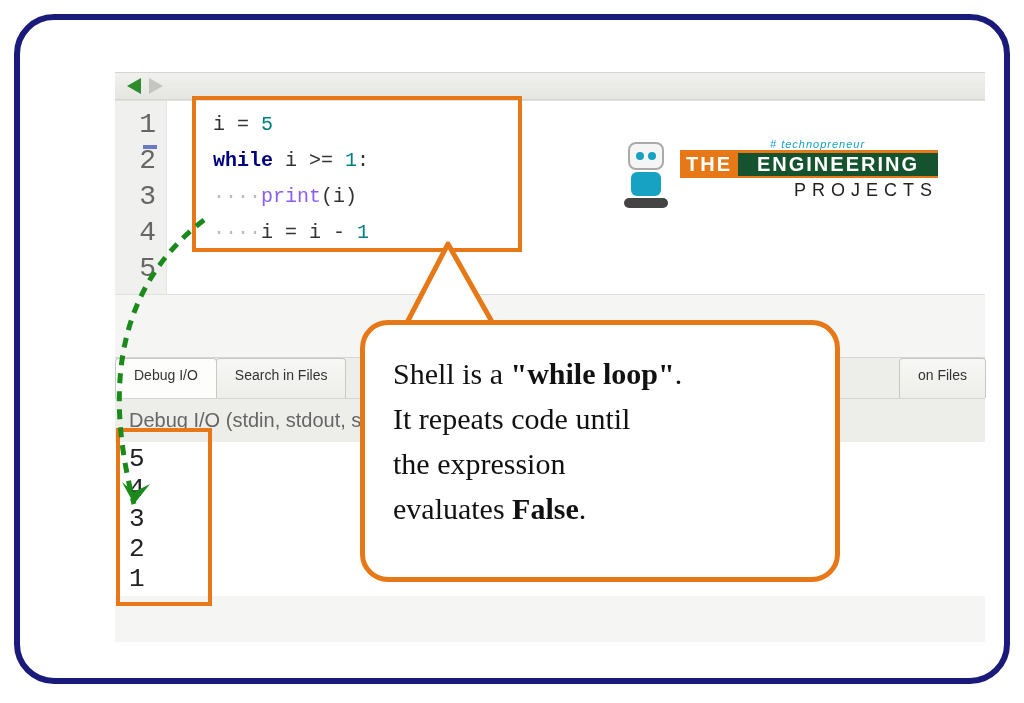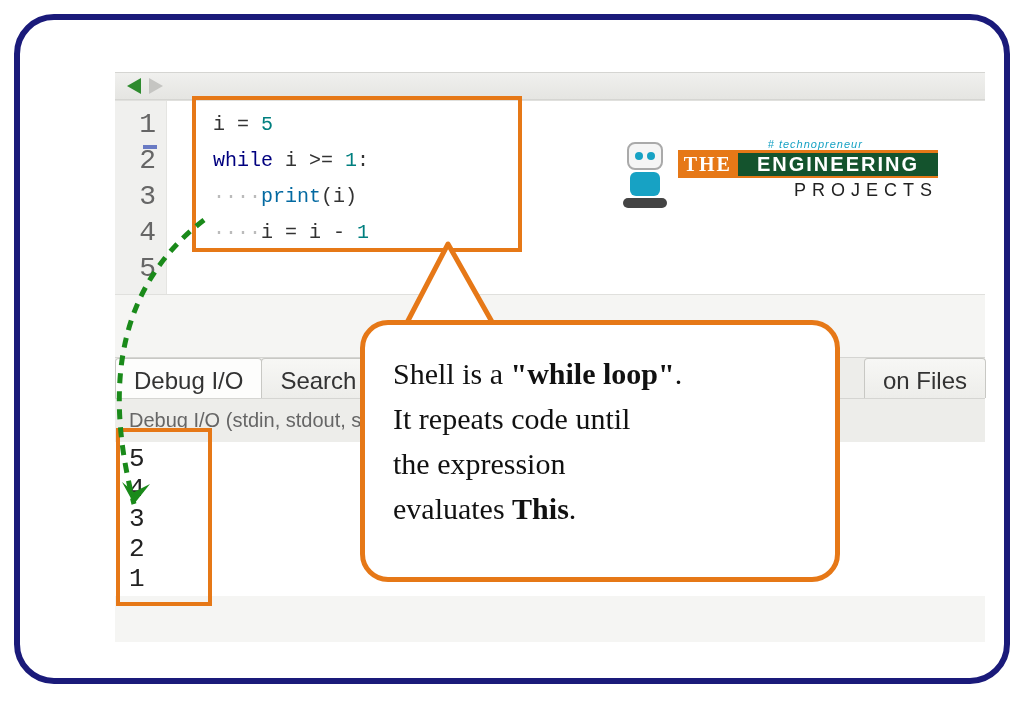--- a/index.html
+++ b/index.html
@@ -71,23 +71,23 @@
   border-right: 1px solid #e5e5e2;
 }
 .gutter div { height: 36px; line-height: 36px; }
 .code-col {
   padding: 6px 0 0 46px;
   font-family: 'Courier New', monospace;
   font-size: 20px;
   position: relative;
 }
 .code-line { height: 36px; line-height: 36px; white-space: pre; }
-.kw { color: #00007f; font-weight: normal; }
+.kw { color: #00007f; font-weight: bold; }
 .num { color: #007f7f; }
-.fn { color: #0369a1; }
+.fn { color: #8b5cf6; }
 .op { color: #333; }
 .dots { color: #bbb; }
 .fold-mark {
   position: absolute;
   left: -24px;
   top: 44px;
   width: 14px;
   height: 4px;
   background: #6a7bc4;
 }
@@ -103,21 +103,21 @@
 .tabs-row {
   display: flex;
   height: 42px;
   margin-top: 62px;
   background: #ededea;
   border-top: 1px solid #d5d5d2;
   border-bottom: 1px solid #d5d5d2;
 }
 .tab {
   padding: 8px 18px;
-  font-size: 24px;
+  font-size: 14px;
   color: #333;
   border: 1px solid #c8c8c4;
   border-bottom: none;
   background: linear-gradient(#f7f7f5, #ededea);
   margin-right: -1px;
   border-radius: 4px 4px 0 0;
 }
 .tab.active { background: #fdfdfc; }
 .output-header {
   padding: 10px 14px;
@@ -191,21 +191,21 @@
 .robot-base {
   width: 44px;
   height: 10px;
   background: #444;
   border-radius: 5px;
   margin: 2px auto 0;
 }
 .logo-text { margin-left: 6px; }
 .logo-hash { color: #17a2c4; font-size: 11px; font-style: italic; letter-spacing: 1px; margin-left: 90px; }
 .logo-bar { background: #e67817; color: #fff; display: inline-flex; align-items: center; height: 28px; font-weight: bold; letter-spacing: 2px; font-size: 20px; }
-.logo-bar .the { background: #e67817; padding: 0 6px; font-family: Liberation Serif, serif; }
+.logo-bar .the { background: #e67817; padding: 0 6px; }
 .logo-bar .eng { background: #14532d; padding: 0 19px; }
 .logo-proj { color: #222; font-size: 18px; letter-spacing: 6px; text-align: right; margin-top: 2px; }
 .arrow-svg {
   position: absolute;
   left: 54px;
   top: 192px;
   width: 180px;
   height: 330px;
   pointer-events: none;
 }
@@ -263,21 +263,21 @@
 
   <svg style="position:absolute; left:376px; top:220px; width:120px; height:100px;" viewBox="0 0 120 100">
     <path d="M 52 4 L 4 96 L 104 96 Z" fill="#fff" stroke="#e67817" stroke-width="5" stroke-linejoin="round"></path>
     <path d="M 8 96 L 100 96" stroke="#fff" stroke-width="8"></path>
   </svg>
 
   <div class="callout">
     <div><span>Shell is a </span><b>"while loop"</b><span>.</span></div>
     <div>It repeats code until</div>
     <div>the expression</div>
-    <div><span>evaluates </span><b>This</b><span>.</span></div>
+    <div><span>evaluates </span><b>False</b><span>.</span></div>
   </div>
 
   <div class="logo">
     <div class="robot">
       <div class="robot-head">
           <div class="robot-eye l"></div>
           <div class="robot-eye r"></div>
         </div>
       <div class="robot-body"></div>
       <div class="robot-base"></div>

